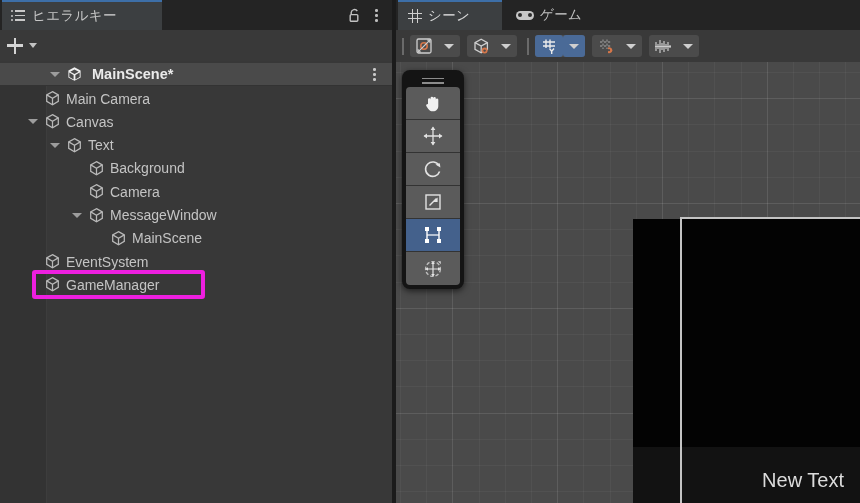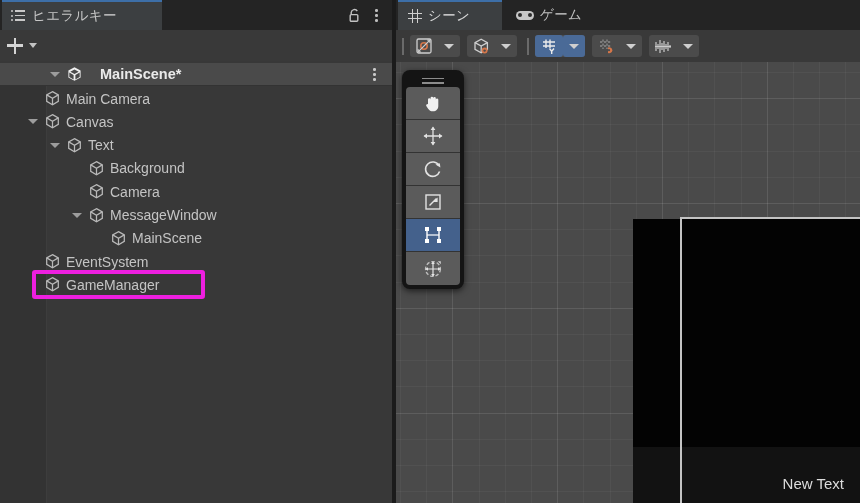--- a/index.html
+++ b/index.html
@@ -186,21 +186,21 @@
   
   .viewport { position: absolute; left: 0; top: 62px; width: 464px; height: 441px; background: #4a4a4a; overflow: hidden; }
   .grid-lines { position: absolute; inset: 0; }
   .grid-lines .gl { position: absolute; background: rgba(255,255,255,0.045); }
   .grid-lines .gl.major { background: rgba(255,255,255,0.11); }
   .black-area { position: absolute; left: 237px; top: 157px; width: 227px; height: 284px; background: #030303; }
   .black-dim { position: absolute; left: 237px; top: 385px; width: 227px; height: 56px; background: #121212; }
   .canvas-edge-v { position: absolute; left: 284px; top: 155px; width: 1.5px; height: 286px; background: #c3c3c3; }
   .canvas-edge-h { position: absolute; left: 284px; top: 155px; width: 180px; height: 1.5px; background: #c3c3c3; }
   .new-text {
-    position: absolute; right: 16px; bottom: 11px; color: #dcdcdc; font-size: 15px;
+    position: absolute; right: 16px; bottom: 11px; color: #dcdcdc; font-size: 20px;
   }
 
   
   .tool-palette {
     position: absolute; left: 6px; top: 8px; width: 62px;
     background: #141414; border-radius: 8px; padding: 4px;
     box-shadow: 0 2px 6px rgba(0,0,0,.6);
   }
   .palette-grip { height: 13px; display: flex; flex-direction: column; align-items: center; justify-content: center; gap: 3px; cursor: grab; }
   .palette-grip i { width: 22px; height: 1.5px; background: #8c8c8c; display: block; }
@@ -264,21 +264,21 @@
       <div class="gutter-line"></div>
 
       <div class="row scene-row" style="top:0px;">
         <span class="row-arrow" style="left:50px; top:9px;"></span>
         <span class="cube" style="left:66px; top:3px;">
           <svg width="17" height="17" viewBox="0 0 17 17">
             <path d="M8.5 1.2 14.6 4.6 V11.4 L8.5 14.8 2.4 11.4 V4.6 Z" fill="#f0f0f0"></path>
             <path d="M8.5 3.4 12.7 5.7 8.5 8.1 4.3 5.7 Z M3.3 6.6 7.6 9 V13.5 L3.3 11.1 Z M13.7 6.6 V11.1 L9.4 13.5 V9 Z" fill="#4a4a4a"></path>
           </svg>
         </span>
-        <span class="row-label" style="left:100px;">MainScene*</span>
+        <span class="row-label" style="left:92px;">MainScene*</span>
         <span class="scene-kebab">
           <span></span>
             <span></span>
             <span></span>
         </span>
       </div>
 
       <div id="tree-rows">
           <div class="row" style="top: 24px;">
             <span class="cube" style="left: 44px; top: 3px;"><svg width="17" height="17" viewBox="0 0 17 17">

